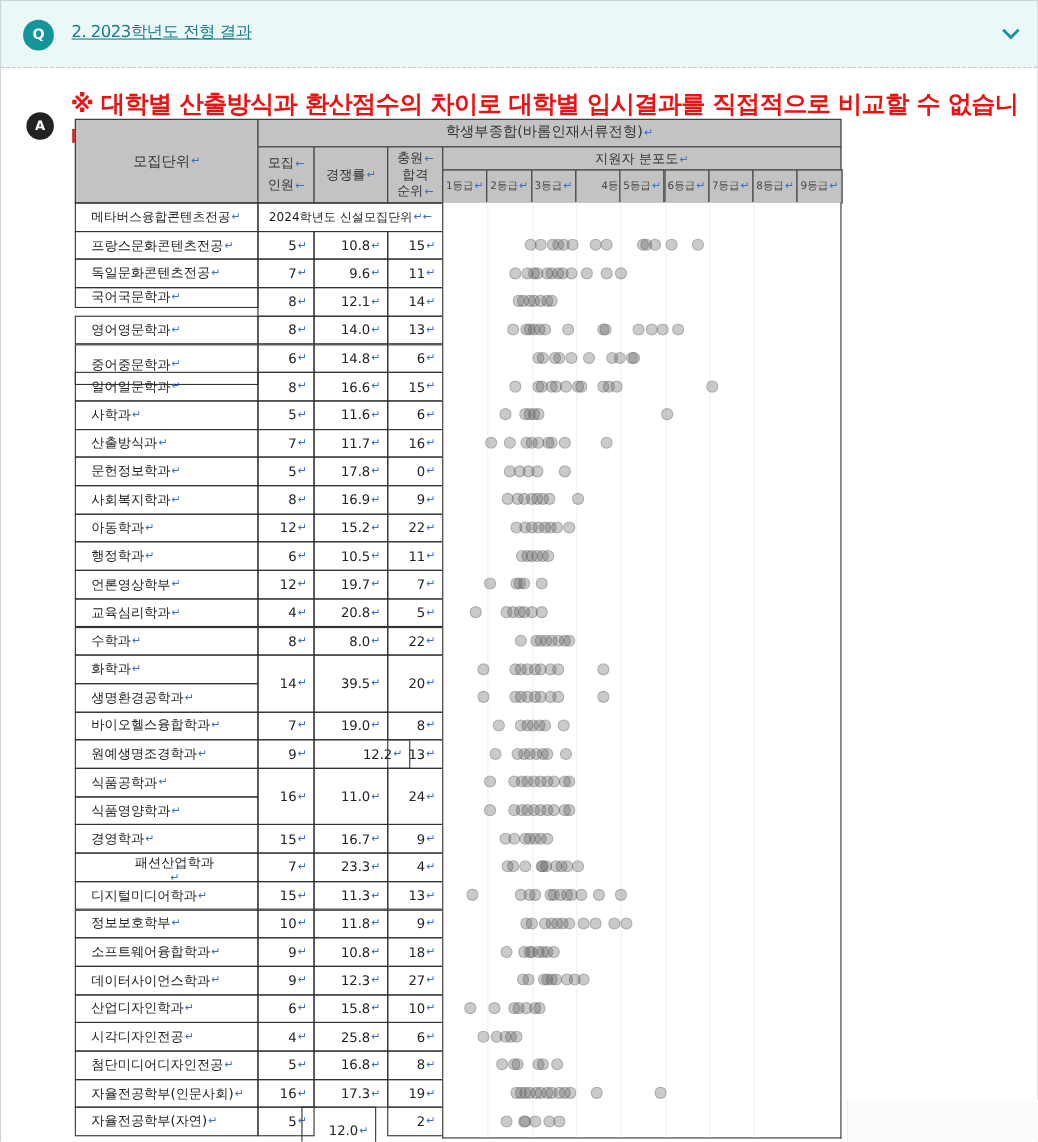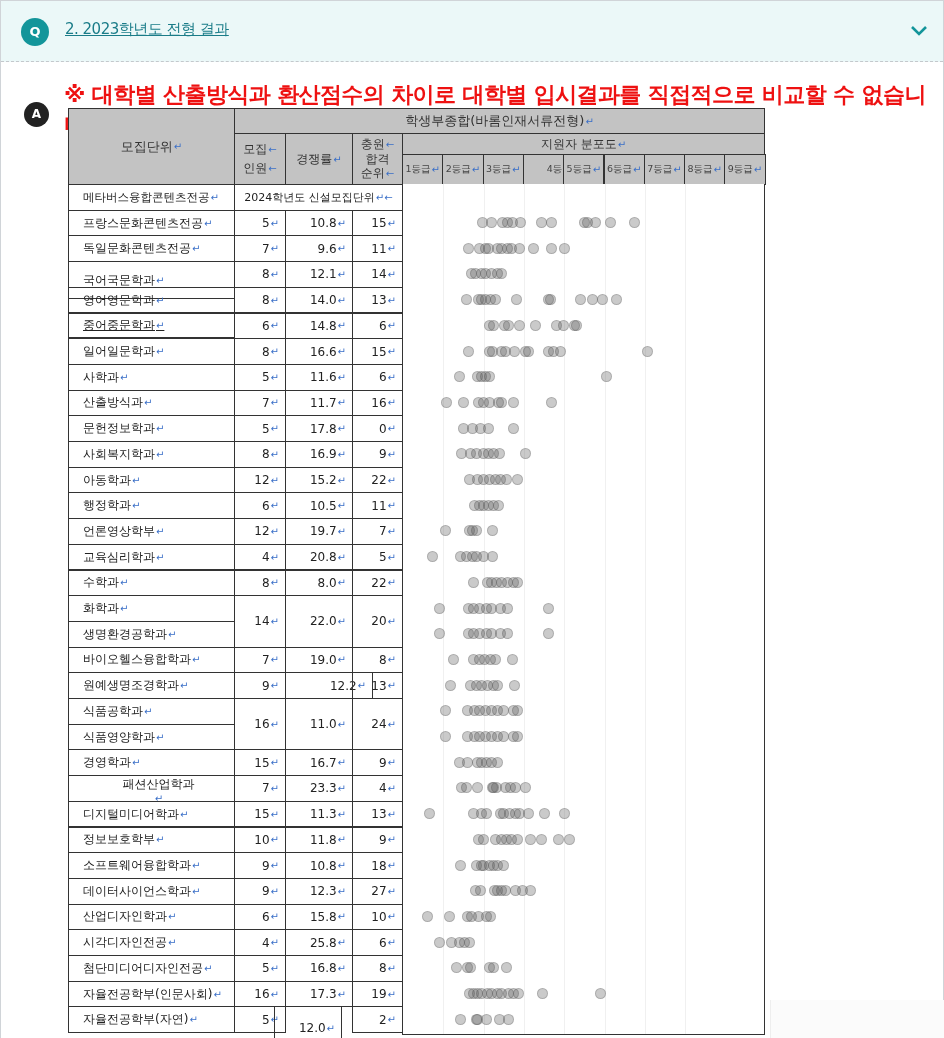--- a/index.html
+++ b/index.html
@@ -142,21 +142,21 @@
                <div class="cell num" style="left:217px;top:127.4px;width:68px;height:26.7px;">
           <span>9.6</span>
           <span class="arr">↵</span>
         </div>
                <div class="cell num" style="left:284px;top:127.4px;width:51px;height:26.7px;">
           <span>11</span>
           <span class="arr">↵</span>
         </div>
       </div>
       <div>
-        <div class="cell name" style="left:0;top:153.1px;width:167px;height:38px;">
+        <div class="cell name" style="left:0;top:153.1px;width:167px;height:19px;">
           <span>국어국문학과</span>
           <span class="arr">↵</span>
         </div>
         <div class="cell num" style="left:166px;top:153.1px;width:52px;height:26.7px;">
           <span>8</span>
           <span class="arr">↵</span>
         </div>
                <div class="cell num" style="left:217px;top:153.1px;width:68px;height:26.7px;">
           <span>12.1</span>
           <span class="arr">↵</span>
@@ -178,21 +178,21 @@
                <div class="cell num" style="left:217px;top:178.79999999999998px;width:68px;height:26.7px;">
           <span>14.0</span>
           <span class="arr">↵</span>
         </div>
                <div class="cell num" style="left:284px;top:178.79999999999998px;width:51px;height:26.7px;">
           <span>13</span>
           <span class="arr">↵</span>
         </div>
       </div>
       <div>
-        <div class="cell name" style="left:0;top:204.49999999999997px;width:167px;height:25px;text-decoration:underline;">
+        <div class="cell name" style="left:0;top:204.49999999999997px;width:167px;height:37px;">
           <span>중어중문학과</span>
           <span class="arr">↵</span>
         </div>
         <div class="cell num" style="left:166px;top:204.49999999999997px;width:52px;height:26.7px;">
           <span>6</span>
           <span class="arr">↵</span>
         </div>
                <div class="cell num" style="left:217px;top:204.49999999999997px;width:68px;height:26.7px;">
           <span>14.8</span>
           <span class="arr">↵</span>
@@ -385,21 +385,21 @@
       <div>
         <div class="cell name" style="left:0;top:487.1999999999999px;width:167px;height:26.7px;">
           <span>화학과</span>
           <span class="arr">↵</span>
         </div>
         <div class="cell num" style="left:166px;top:487.1999999999999px;width:52px;height:52.4px;">
           <span>14</span>
           <span class="arr">↵</span>
         </div>
                <div class="cell num" style="left:217px;top:487.1999999999999px;width:68px;height:52.4px;">
-          <span>22.0</span>
+          <span>39.5</span>
           <span class="arr">↵</span>
         </div>
                <div class="cell num" style="left:284px;top:487.1999999999999px;width:51px;height:52.4px;">
           <span>20</span>
           <span class="arr">↵</span>
         </div>
       </div>
       <div>
         <div class="cell name" style="left:0;top:512.8999999999999px;width:167px;height:26.7px;">
           <span>생명환경공학과</span>

